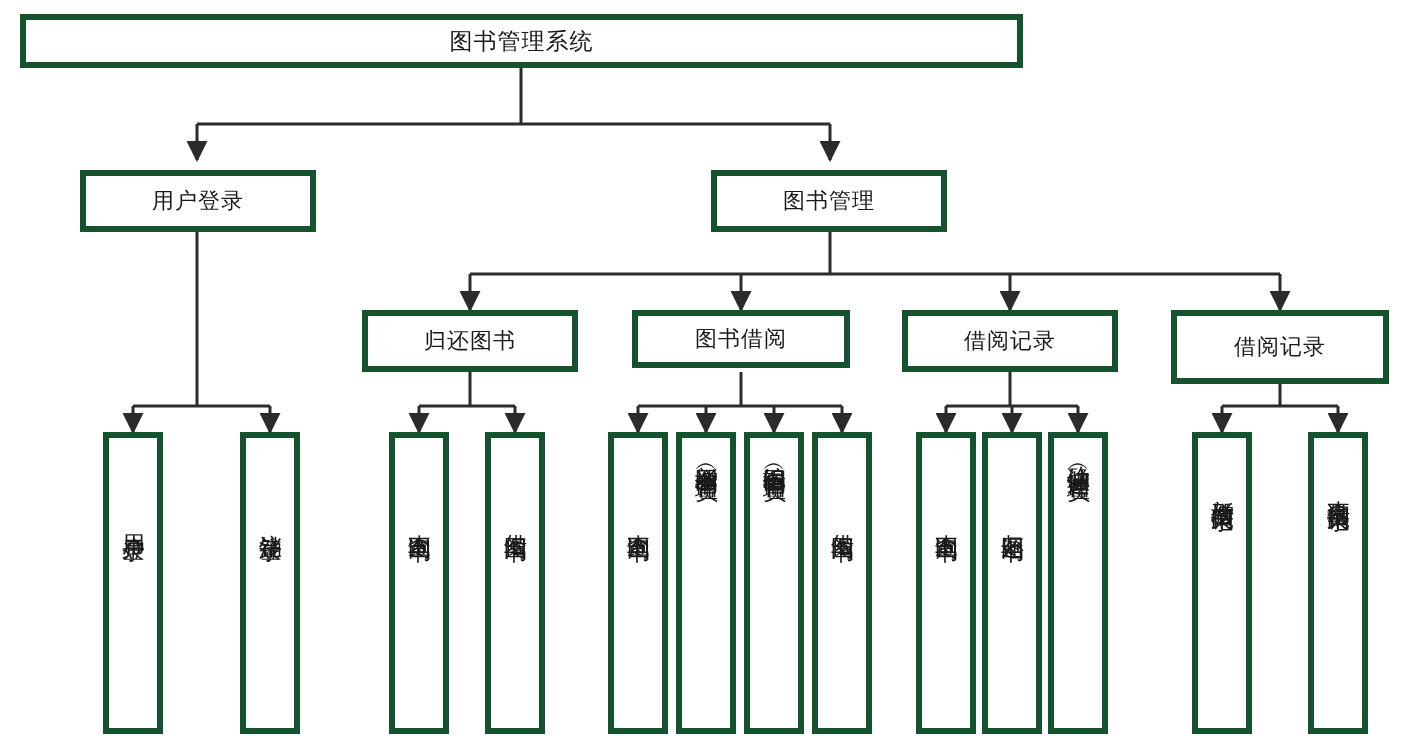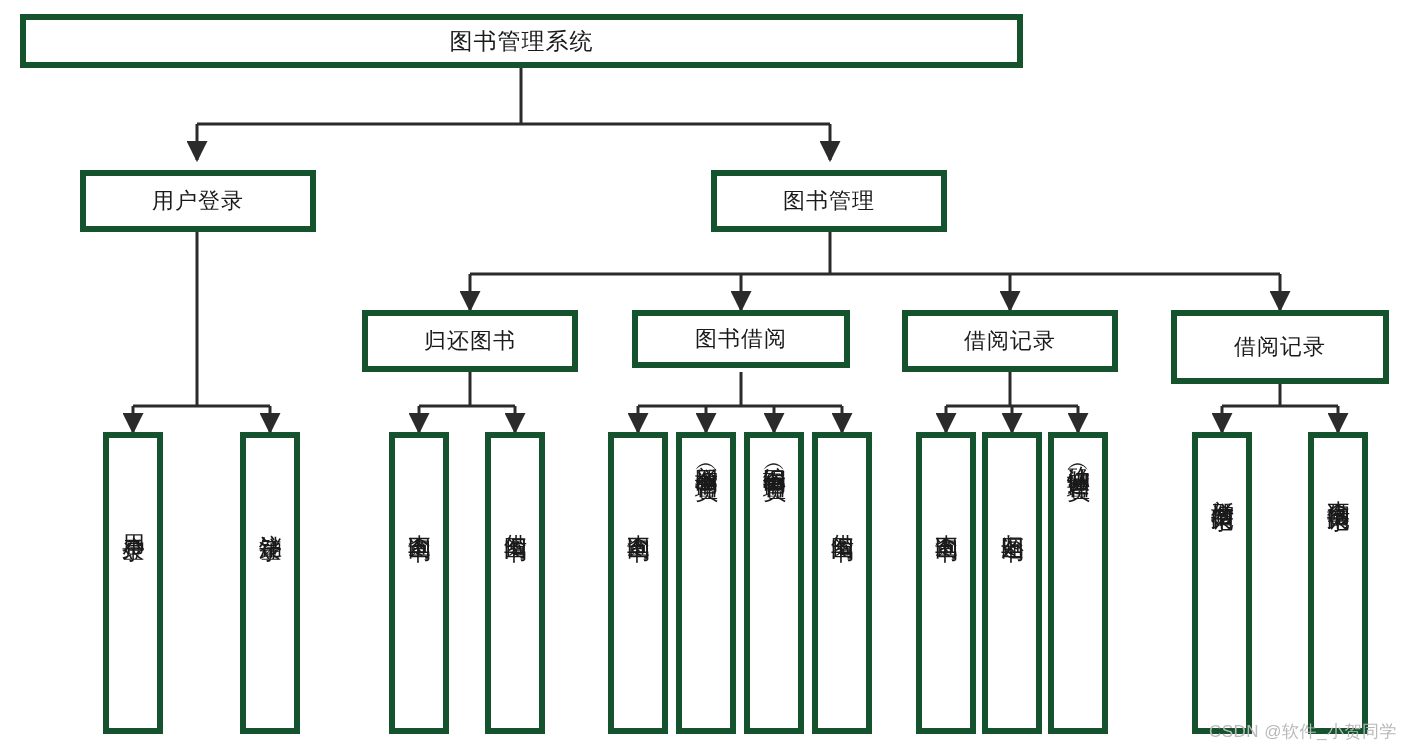--- a/index.html
+++ b/index.html
@@ -186,15 +186,14 @@
     <span class="vtext">确认归还（管理员）</span>
   </div>
 
   <div class="node leaf" style="left:1192px; top:432px; width:60px; height:302px;">
     <span class="vtext" style="margin-top:38px;">新增借阅记录</span>
   </div>
   <div class="node leaf" style="left:1308px; top:432px; width:60px; height:302px;">
     <span class="vtext" style="margin-top:38px;">查询借阅记录</span>
   </div>
 
-  <div class="watermark">CSDN @软件_小贺同学</div>
 
 </div>
 
 </body></html>

